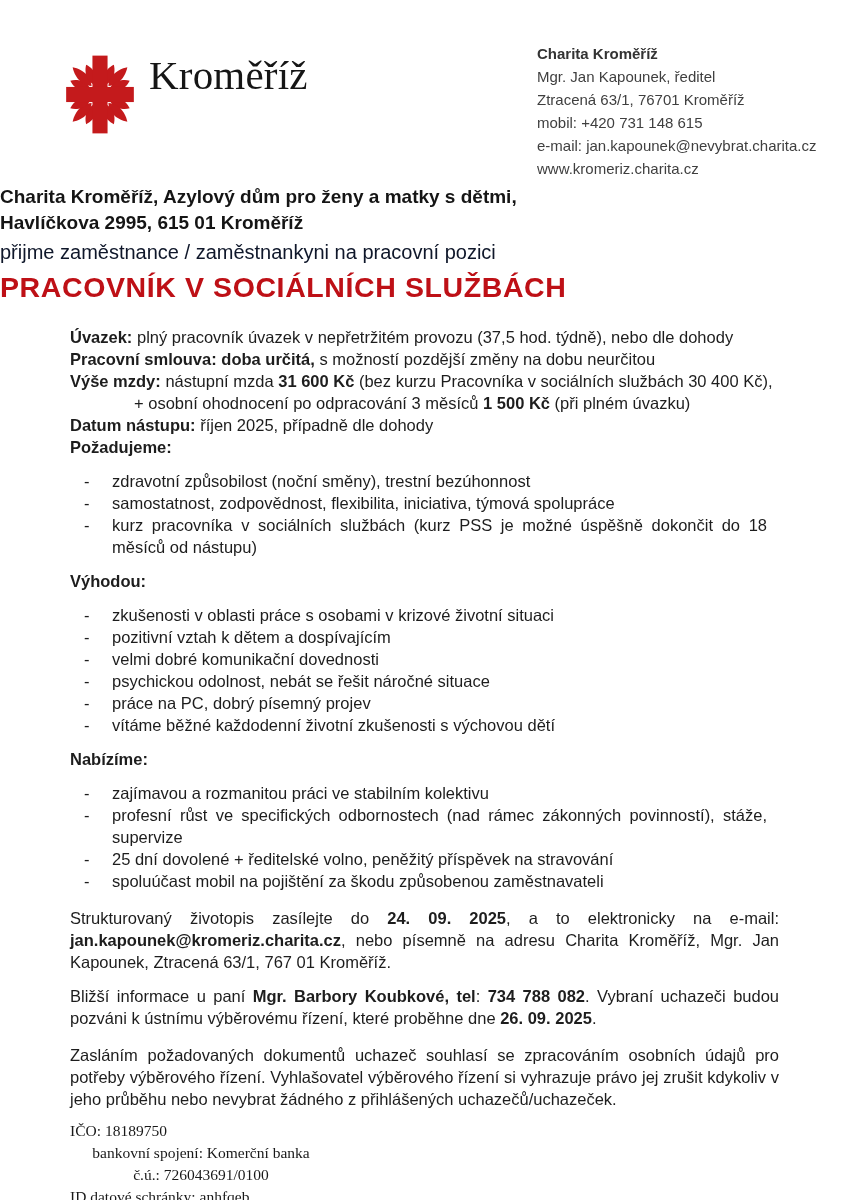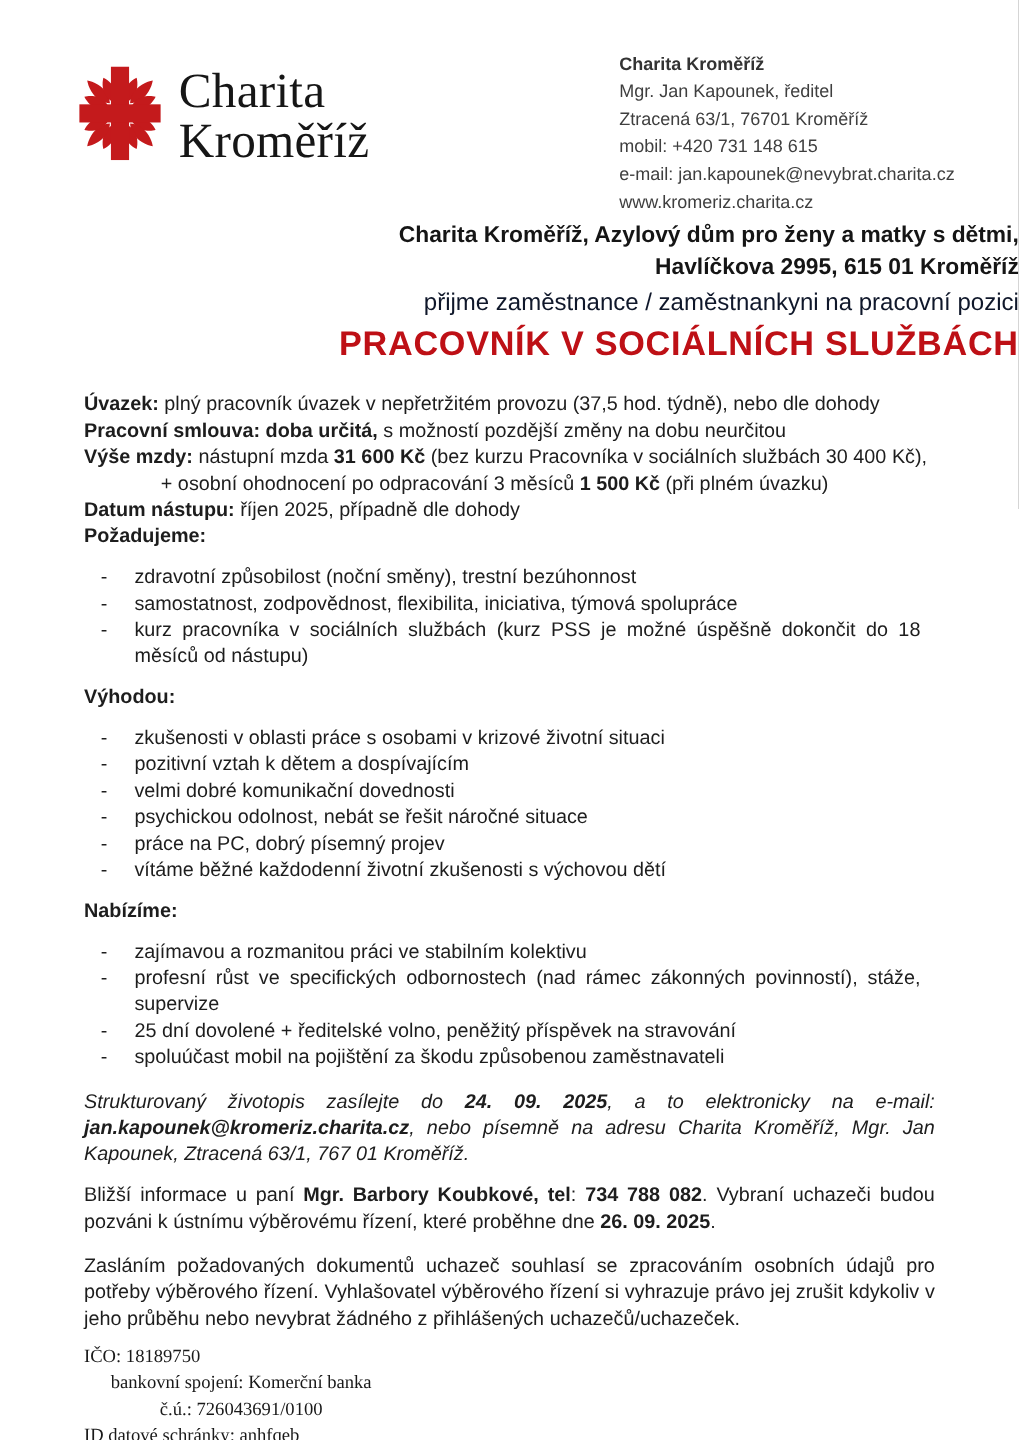--- a/index.html
+++ b/index.html
@@ -9,42 +9,42 @@
     color:#1d1d1d; overflow:hidden;
   }
   
   .letterhead { position:relative; height:172px; }
   .brand { position:absolute; left:64px; top:52px; display:flex; align-items:flex-start; gap:13px; }
   .brand svg { display:block; }
   .brand-text {
     font-family:"Liberation Serif", serif; font-size:41px; line-height:42px;
     color:#161616; letter-spacing:0.2px; padding-top:2px;
   }
-  .contact { position:absolute; left:516px; top:42px; font-size:15px; line-height:23px; color:#3f3f3f; }
+  .contact { position:absolute; left:537px; top:42px; font-size:15px; line-height:23px; color:#3f3f3f; }
   .contact .c-bold { font-weight:bold; color:#333333; }
   
-  .center-head { text-align:right; margin-top:12px; }
+  .center-head { text-align:left; margin-top:12px; }
   .org-line { font-weight:bold; font-size:19px; line-height:26px; color:#151515; }
   .subtitle { font-size:20px; line-height:20px; margin-top:6px; color:#0f172a; }
   .pos-title {
     margin:8px 0 0 0; font-size:28.5px; line-height:34px; font-weight:bold;
     color:var(--title-red,#be1016); letter-spacing:0.6px;
   }
   
   .content { padding:0 70px; font-size:16.5px; line-height:22px; }
   .content p { margin:0; }
   .terms { margin-top:22px; }
   .mzda-line2 { padding-left:64px; }
   .datum { margin-top:15px; }
   .sec-heading { font-weight:bold; margin-top:8px; }
   ul.dash { list-style:none; margin:12px; padding:0; }
   ul.dash li { position:relative; padding-left:30px; text-align:justify; }
   ul.dash li::before { content:"-"; position:absolute; left:2px; }
   .para { text-align:justify; }
-  .p1 { margin-top:15px !important;font-style:italic; }
+  .p1 { margin-top:15px !important; }
   .p2 { margin-top:12px !important; }
   .p3 { margin-top:15px !important; }
   b, .b { font-weight:bold; }
   
   .doc-footer {
     position:absolute; left:0; right:0; top:1120px; padding:0 70px;
     font-family:"Liberation Serif", serif; font-size:15.5px; line-height:22px; color:#191919;
     display:flex;
     flex-direction:column;
   }
@@ -97,21 +97,20 @@
               </g>
             <g transform="rotate(335)">
                 <path d="M0,-14 C5.5,-19 8,-27 5.5,-35 C4,-40 2,-43 0,-45.5 C-2,-43 -4,-40 -5.5,-35 C-8,-27 -5.5,-19 0,-14 Z"></path>
               </g>
             <rect x="-10.5" y="-54" width="21" height="108"></rect>
             <rect x="-47" y="-10.5" width="94" height="21"></rect>
           </g>
         </g>
       </svg>
       <div class="brand-text">
-        <div>Charita</div>
         <div>Kroměříž</div>
       </div>
     </div>
     <div class="contact">
       <div class="c-bold">Charita Kroměříž</div>
       <div>Mgr. Jan Kapounek, ředitel</div>
       <div>Ztracená 63/1, 76701 Kroměříž</div>
       <div>mobil: +420 731 148 615</div>
       <div>e-mail: jan.kapounek@nevybrat.charita.cz</div>
       <div>www.kromeriz.charita.cz</div>

